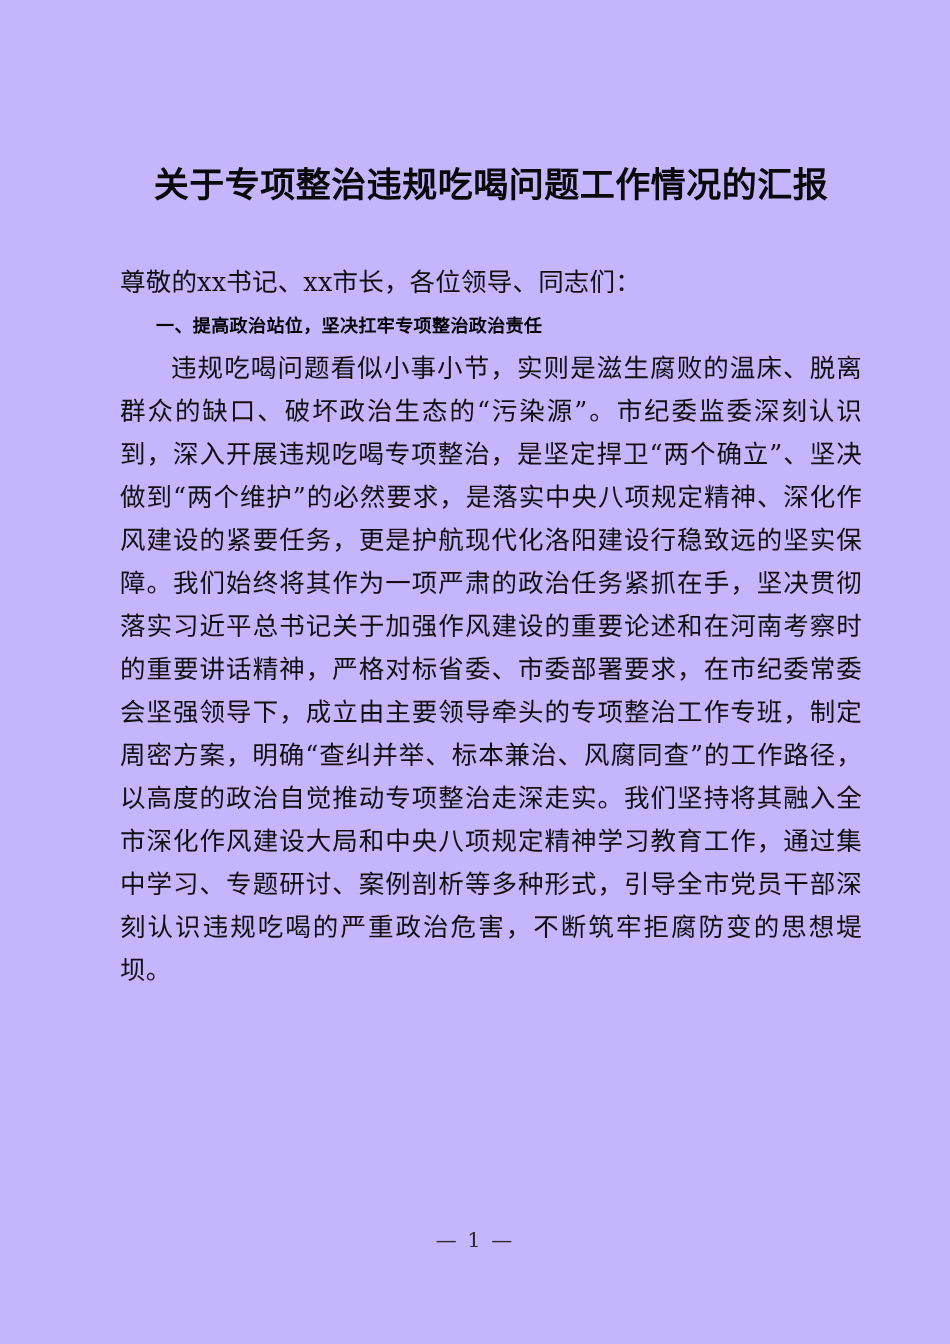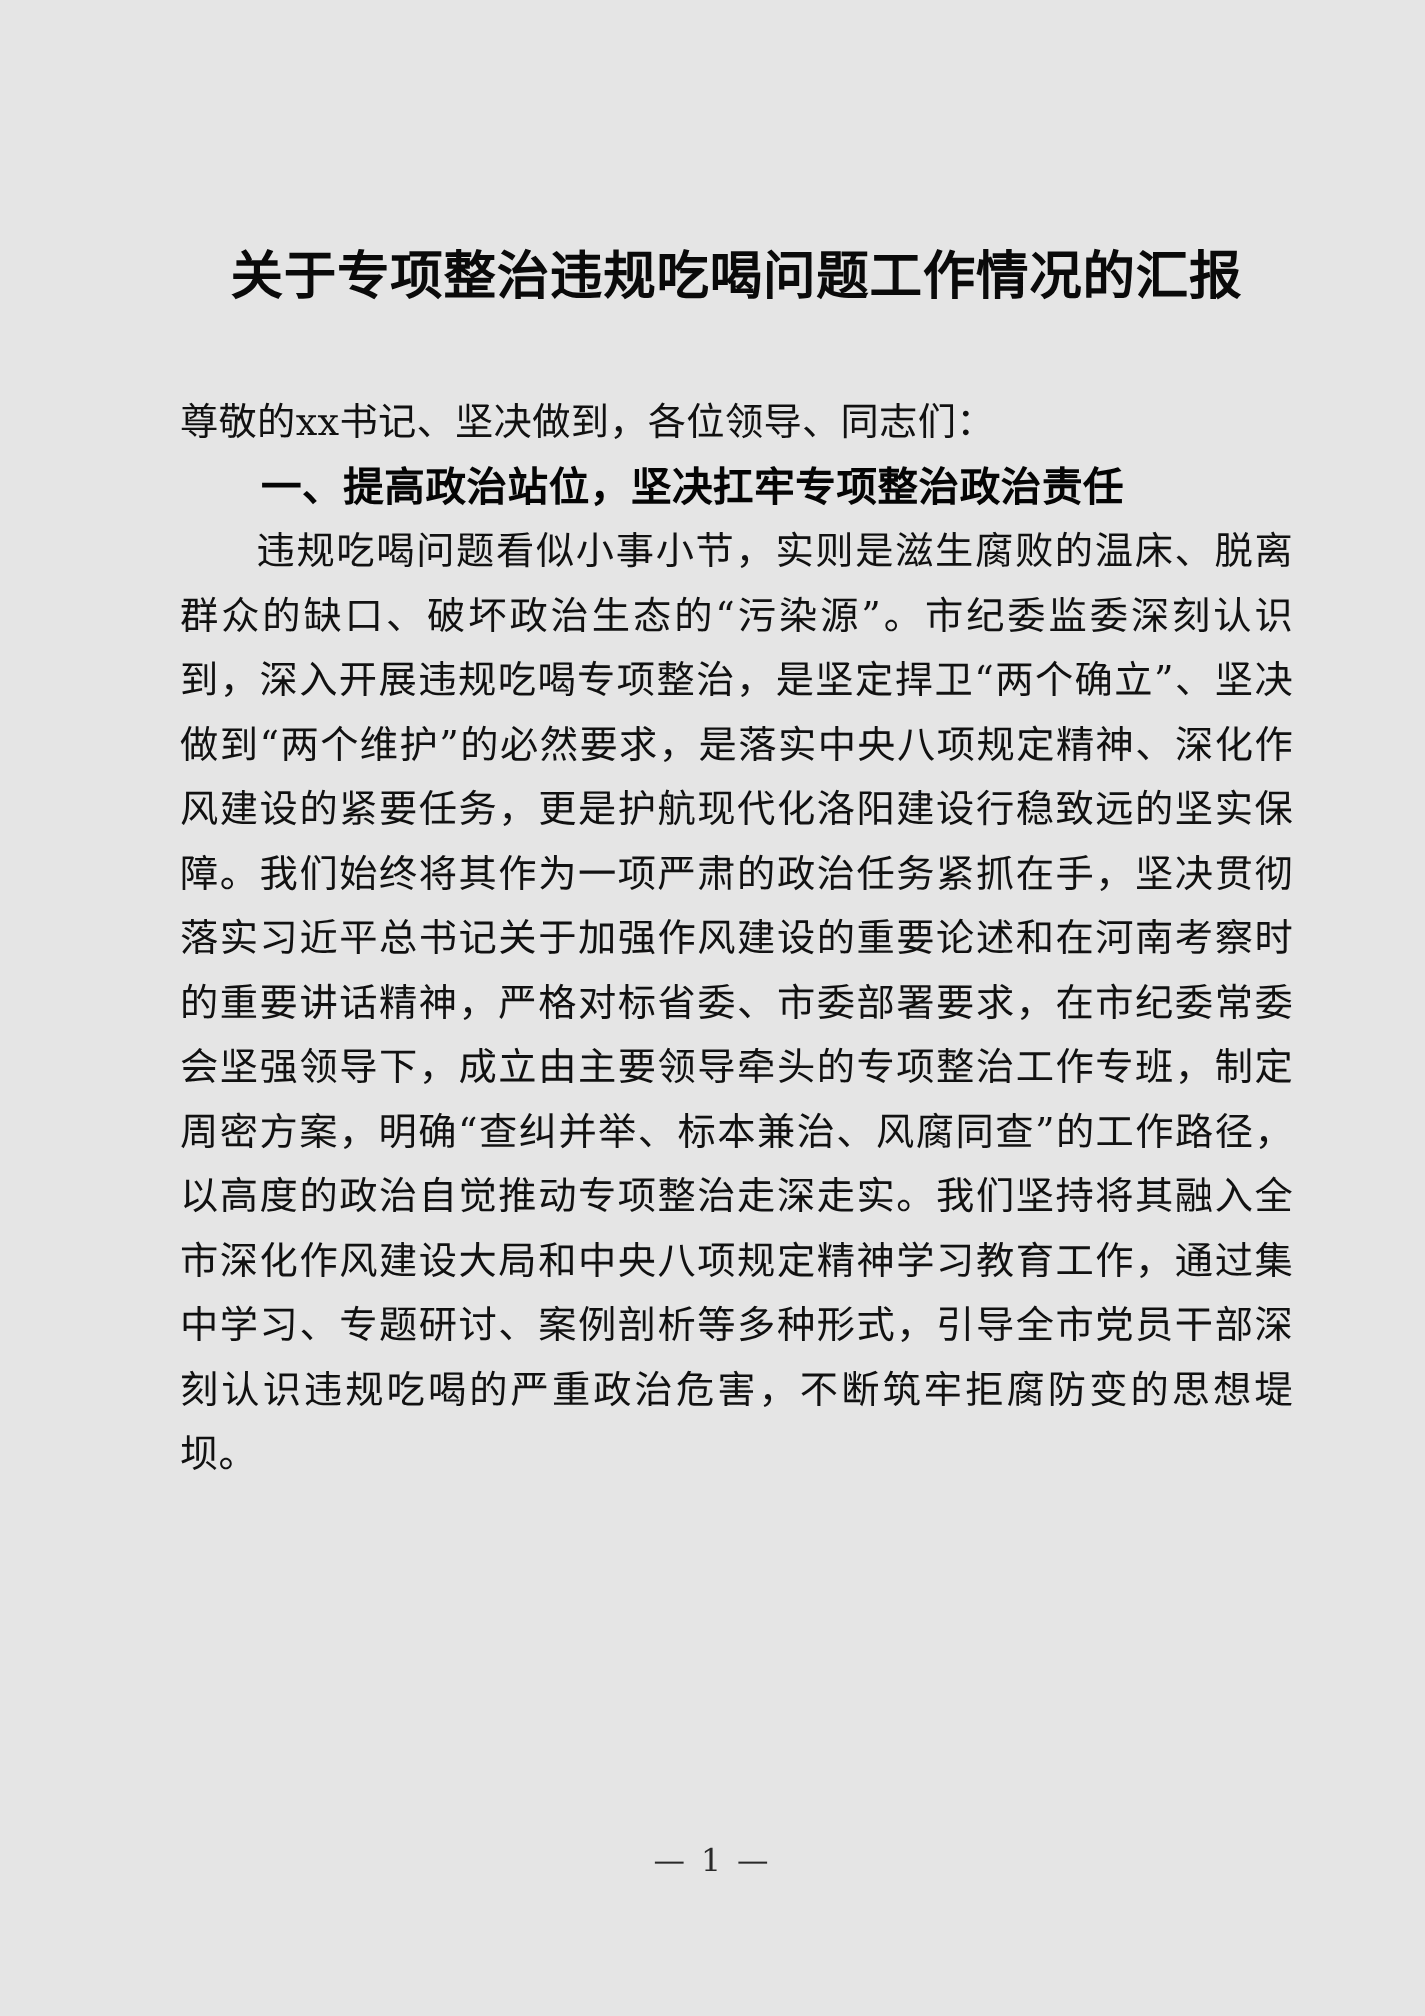--- a/index.html
+++ b/index.html
@@ -5,21 +5,21 @@
 <style>
   html, body {
     margin: 0;
     padding: 0;
     background: #ffffff;
   }
   .page {
     position: relative;
     width: 950px;
     height: 1344px;
-    background: #e5e5e5;
+    background: #c4b5fd;
     margin: 0 auto;
     overflow: hidden;
     box-sizing: border-box;
   }
   .doc-body {
     position: absolute;
     left: 120px;
     top: 0;
     width: 742px;
   }
@@ -53,21 +53,21 @@
     color: #111111;
     margin: 0;
     text-indent: 2em;
     text-align: justify;
     text-justify: inter-ideograph;
     letter-spacing: 0.2px;
   }
   .heading {
     font-family: "DejaVu Sans", "Liberation Sans", sans-serif;
     font-weight: bold;
-    font-size: 27px;
+    font-size: 18px;
     line-height: 43px;
     color: #050505;
     margin: 0;
     text-indent: 2em;
     letter-spacing: 0.4px;
     white-space: nowrap;
   }
   .page-footer {
     position: absolute;
     left: 0;
@@ -82,21 +82,21 @@
 </style>
 </head>
 <body>
 
 <div class="page">
 
   <div class="doc-body">
 
     <h1 class="doc-title">关于专项整治违规吃喝问题工作情况的汇报</h1>
 
-    <p class="salutation">尊敬的xx书记、坚决做到，各位领导、同志们：</p>
+    <p class="salutation">尊敬的xx书记、xx市长，各位领导、同志们：</p>
 
 
     <h2 class="heading">一、提高政治站位，坚决扛牢专项整治政治责任</h2>
 
     <p class="para">违规吃喝问题看似小事小节，实则是滋生腐败的温床、脱离群众的缺口、破坏政治生态的“污染源”。市纪委监委深刻认识到，深入开展违规吃喝专项整治，是坚定捍卫“两个确立”、坚决做到“两个维护”的必然要求，是落实中央八项规定精神、深化作风建设的紧要任务，更是护航现代化洛阳建设行稳致远的坚实保障。我们始终将其作为一项严肃的政治任务紧抓在手，坚决贯彻落实习近平总书记关于加强作风建设的重要论述和在河南考察时的重要讲话精神，严格对标省委、市委部署要求，在市纪委常委会坚强领导下，成立由主要领导牵头的专项整治工作专班，制定周密方案，明确“查纠并举、标本兼治、风腐同查”的工作路径，以高度的政治自觉推动专项整治走深走实。我们坚持将其融入全市深化作风建设大局和中央八项规定精神学习教育工作，通过集中学习、专题研讨、案例剖析等多种形式，引导全市党员干部深刻认识违规吃喝的严重政治危害，不断筑牢拒腐防变的思想堤坝。</p>
 
 
   </div>
 
   <div class="page-footer">— 1 —</div>

